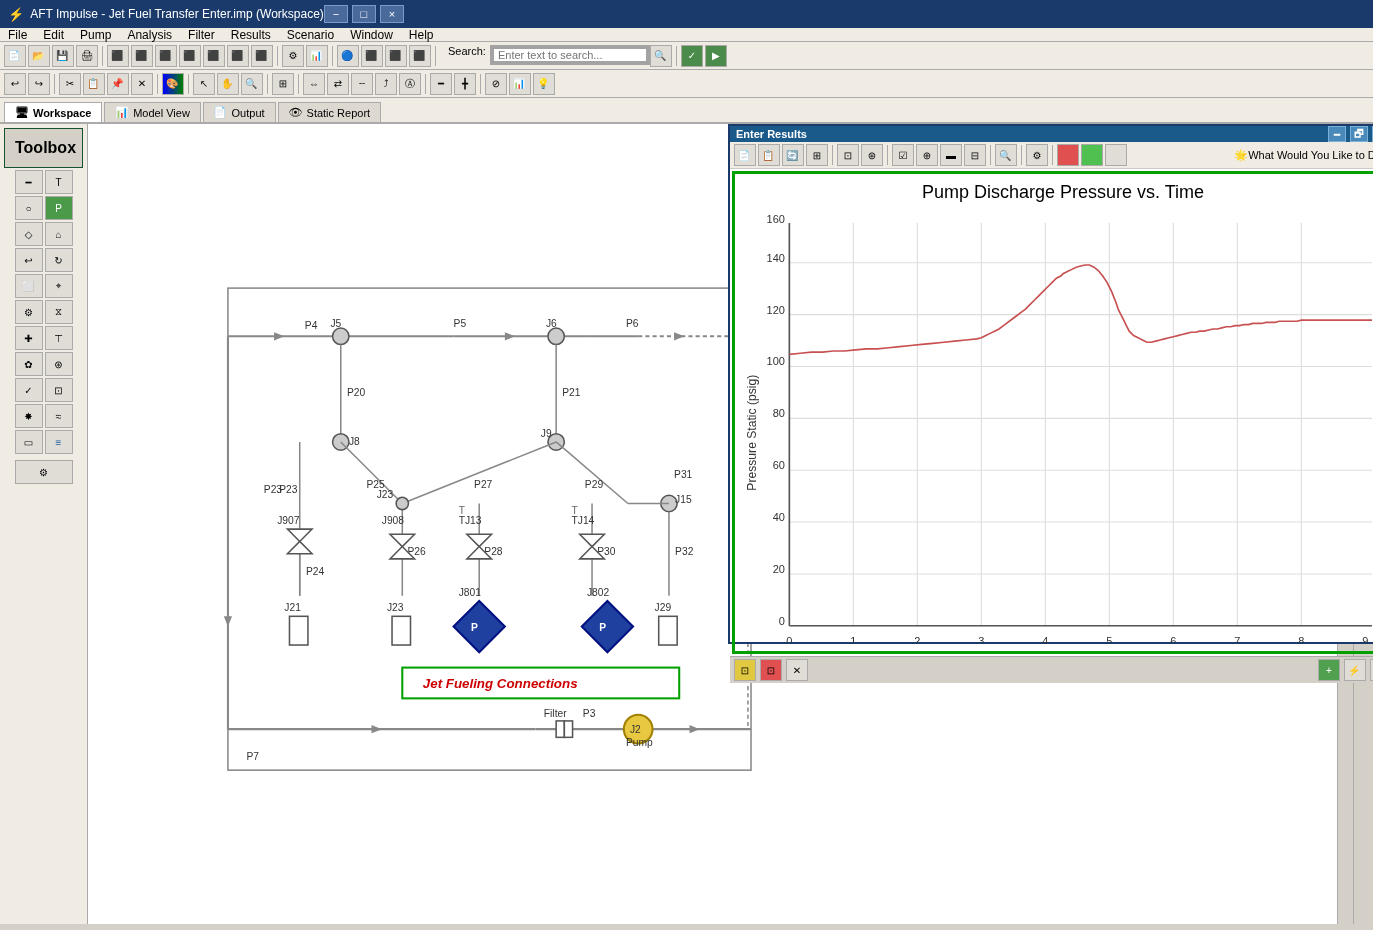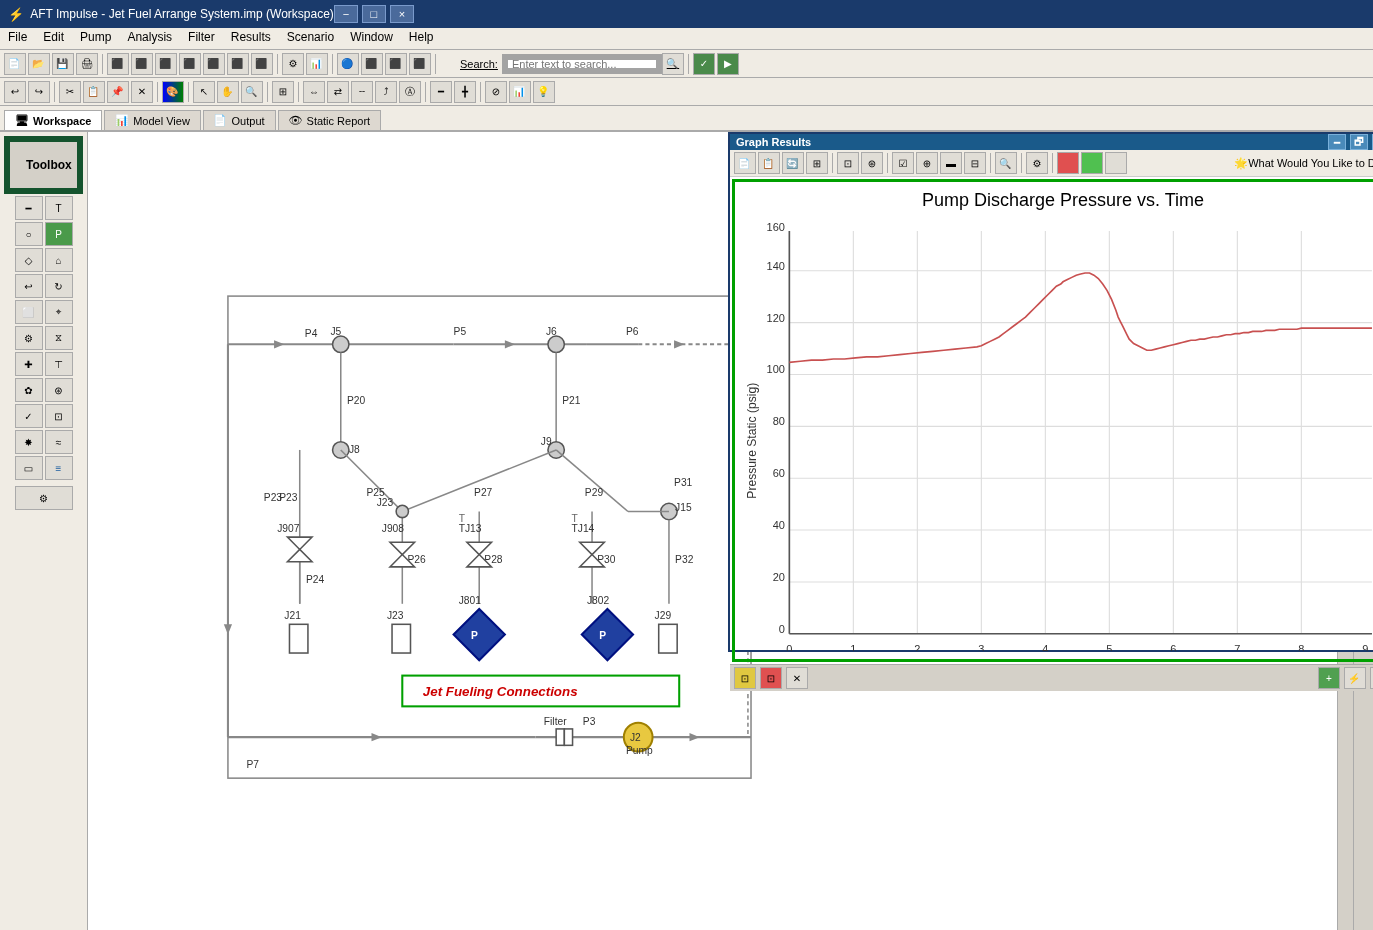--- a/index.html
+++ b/index.html
@@ -4,43 +4,43 @@
   <style>
     * { box-sizing: border-box; margin: 0; padding: 0; }
     body { font-family: 'Segoe UI', Tahoma, Geneva, Verdana, sans-serif; font-size: 11px; background: #d4d0c8; overflow: hidden; width: 1373px; height: 930px; }
     
     
     #titlebar { background: #1a3a6b; color: white; height: 28px; display: flex; align-items: center; padding: 0 8px; font-size: 12px; }
     #titlebar-controls { display: flex; gap: 4px; }
     .title-btn { width: 24px; height: 18px; background: #4a6a9b; color: white; border: 1px solid #7a9acb; font-size: 11px; display: flex; align-items: center; justify-content: center; cursor: pointer; }
     
     
-    #menubar { background: #f0ece4; height: 22px; display: flex; align-items: flex-start; border-bottom: 1px solid #aaa; }
+    #menubar { background: #f0ece4; height: 14px; display: flex; align-items: center; border-bottom: 1px solid #aaa; }
     .menu-item { padding: 2px 8px; font-size: 12px; cursor: pointer; }
     
     
     #toolbar1 { background: #f0ece4; height: 28px; display: flex; align-items: center; padding: 2px 4px; border-bottom: 1px solid #aaa; gap: 2px; }
     #toolbar2 { background: #f0ece4; height: 28px; display: flex; align-items: center; padding: 2px 4px; border-bottom: 1px solid #aaa; gap: 2px; }
     .tb-btn { width: 22px; height: 22px; background: #e0ddd6; border: 1px solid #aaa; display: flex; align-items: center; justify-content: center; cursor: pointer; font-size: 10px; }
     .tb-sep { width: 1px; height: 20px; background: #aaa; margin: 0 2px; }
-    .search-box { display: flex; align-items: center; margin-left: 20px; text-decoration: underline; }
+    .search-box { display: flex; margin-left: 8px; }
     .search-label { font-size: 11px; margin-right: 4px; }
-    .search-input { width: 160px; height: 20px; border: 6px solid #a3a3a3; padding: 0 4px; font-size: 11px; }
+    .search-input { width: 160px; height: 20px; border: 4px solid #a3a3a3; padding: 0 4px; font-size: 11px; }
     
     
     #tabs-row { background: #f0ece4; display: flex; align-items: flex-end; padding: 2px 4px 0; border-bottom: 2px solid #aaa; height: 26px; }
     .tab { padding: 3px 10px; border: 1px solid #aaa; border-bottom: none; background: #ddd8d0; font-size: 11px; cursor: pointer; margin-right: 2px; display: flex; align-items: center; gap: 4px; }
     .tab.active { background: white; font-weight: bold; }
     
     
     #main { display: flex; height: calc(930px - 130px); }
     
     
     #toolbox { width: 88px; background: #f0ece4; border-right: 1px solid #aaa; padding: 4px; display: flex; flex-direction: column; align-items: center; gap: 2px; }
-    #toolbox-title { font-size: 12px; font-weight: bold; width: 100%; text-align: center; padding: 16px; background: #d4d0c8; border: 6px solid #14532d; }
+    #toolbox-title { font-size: 16px; font-weight: bold; width: 100%; text-align: center; padding: 10px; background: #d4d0c8; border: 1px solid #14532d; }
     .toolbox-btn { width: 28px; height: 24px; background: #e0ddd6; border: 1px solid #aaa; display: flex; align-items: center; justify-content: center; cursor: pointer; font-size: 10px; }
     .toolbox-row { display: flex; gap: 2px; }
     
     
     #workspace { flex: 1; background: white; position: relative; overflow: hidden; }
     .scroll-btn { width: 16px; height: 16px; background: #d4d0c8; border: 1px outset #aaa; display: flex; align-items: center; justify-content: center; font-size: 9px; cursor: pointer; }
     .scroll-track { flex: 1; background: #d4d0c8; }
     .scroll-thumb { width: 14px; height: 40px; background: #a0a0a0; margin: 1px auto; }
     
     
@@ -59,21 +59,21 @@
     #graph-bottom { height: 28px; background: #d4d0c8; display: flex; align-items: center; padding: 2px 4px; gap: 4px; border-top: 1px solid #aaa; }
     
     
     #diagram-svg { position: absolute; top: 0; left: 0; width: 100%; height: 100%; }
   </style>
 </head>
 <body>
 
 <div id="titlebar">
   <span style="font-size:13px; margin-right:6px;">⚡</span>
-  <span>AFT Impulse - Jet Fuel Arrange System.imp (Workspace)</span>
+  <span>AFT Impulse - Jet Fuel Transfer Enter.imp (Workspace)</span>
   <div id="titlebar-controls">
     <div class="title-btn">−</div>
     <div class="title-btn">□</div>
     <div class="title-btn">×</div>
   </div>
 </div>
 
 <div id="menubar">
   <div class="menu-item">File</div>
   <div class="menu-item">Edit</div>
@@ -371,21 +371,21 @@
       <line x1="617" y1="310" x2="617" y2="590" stroke="#888" stroke-width="1.5" stroke-dasharray="4,3"></line>
       <line x1="617" y1="590" x2="580" y2="590" stroke="#888" stroke-width="1.5" stroke-dasharray="4,3"></line>
 
       <line x1="110" y1="207" x2="110" y2="590" stroke="#888" stroke-width="2"></line>
 
       <polygon points="106,480 110,490 114,480" fill="#888"></polygon>
     </svg>
 
     <div id="graph-window">
       <div id="graph-titlebar">
-        <span>Graph Results</span>
+        <span>Enter Results</span>
         <div style="display:flex; gap:2px; margin-left:auto;">
           <div class="graph-title-btn">🗕</div>
           <div class="graph-title-btn">🗗</div>
           <div class="graph-title-btn">×</div>
         </div>
       </div>
       <div id="graph-toolbar">
         <div class="tb-btn">📄</div>
         <div class="tb-btn">📋</div>
         <div class="tb-btn">🔄</div>

